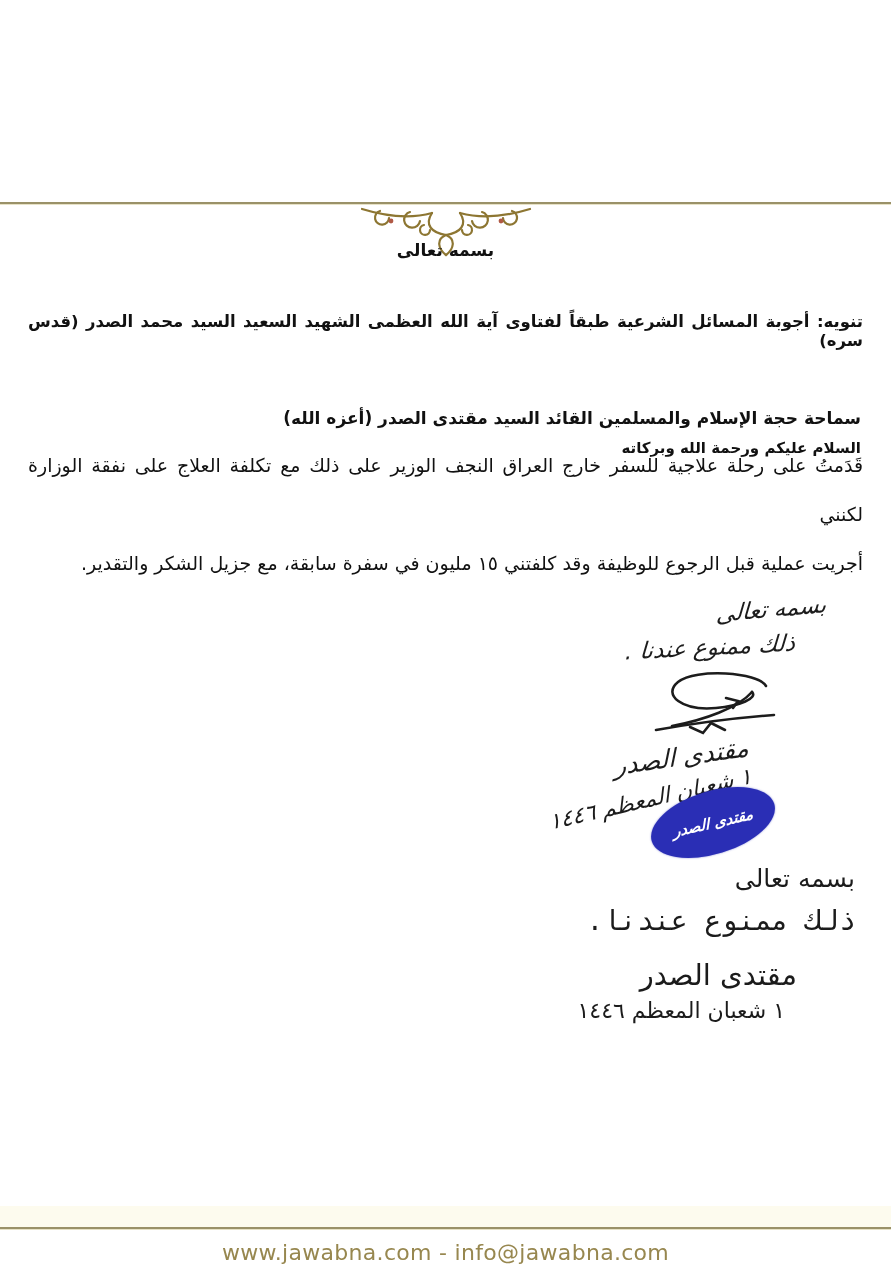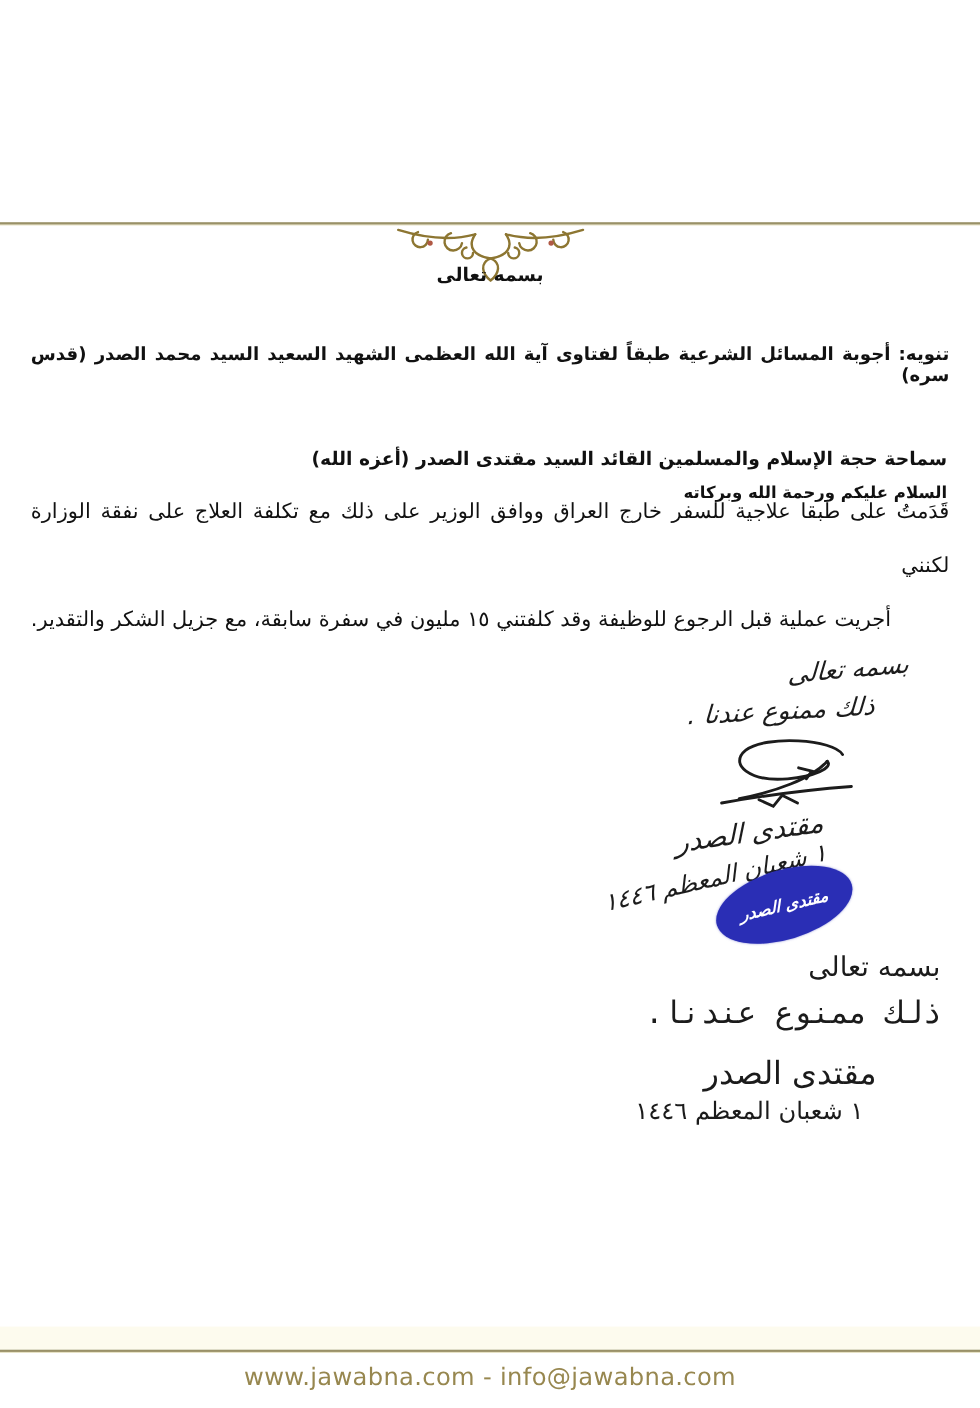--- a/index.html
+++ b/index.html
@@ -18,21 +18,21 @@
   
   .gold-line{position:absolute;left:0;right:0;top:202px;height:2px;background:var(--gold-line,#9a9168);box-shadow:0 1px 0 #e7e2c6;}
   .ornament{position:absolute;top:203px;left:50%;transform:translateX(-50%);}
   
   .basmala-top{position:absolute;top:240px;left:0;right:0;text-align:center;font-size:17px;font-weight:bold;}
   .notice{position:absolute;top:312px;right:28px;left:28px;font-size:16.5px;font-weight:bold;text-align:justify;text-align-last:justify;}
   .addressee{position:absolute;top:363px;right:30px;left:30px;font-size:17px;font-weight:bold;text-align:right;margin-top:45px;}
   .greeting{position:absolute;top:403px;right:30px;left:30px;font-size:15px;font-weight:bold;text-align:right;margin-top:36px;}
   .question{position:absolute;top:441px;right:28px;left:28px;font-size:19px;line-height:49px;}
   .q-just{text-align:justify;text-align-last:justify;}
-  .q-last{text-align:left;}
+  .q-last{text-align:right;}
   
   .hand{position:absolute;font-style:italic;color:#1c1c1c;white-space:nowrap;}
   .hand-basmala{top:596px;right:64px;font-size:23px;transform:rotate(-5deg) skewX(-8deg);}
   .hand-answer{top:634px;right:96px;font-size:23px;transform:rotate(-3deg) skewX(-6deg);}
   .signature{position:absolute;left:642px;top:668px;}
   .hand-name{top:733px;right:142px;font-size:25px;transform:rotate(-8deg) skewX(-6deg);transform-origin:right center;}
   .hand-date{top:763px;right:140px;font-size:22px;transform:rotate(-13deg) skewX(-6deg);transform-origin:right center;}
   .stamp{
     position:absolute;left:649px;top:791px;width:128px;height:63px;border-radius:50%;
     background:var(--stamp-blue,#2a2eb5);transform:rotate(-17deg);
@@ -83,21 +83,21 @@
   </div>
 
   <div class="basmala-top">بسمه تعالى</div>
 
   <div class="notice">تنويه: أجوبة المسائل الشرعية طبقاً لفتاوى آية الله العظمى الشهيد السعيد السيد محمد الصدر (قدس سره)</div>
 
   <div class="addressee">سماحة حجة الإسلام والمسلمين القائد السيد مقتدى الصدر (أعزه الله)</div>
   <div class="greeting">السلام عليكم ورحمة الله وبركاته</div>
 
   <div class="question">
-    <div class="q-just">قَدَمتُ على طبقا علاجية للسفر خارج العراق ووافق الوزير على ذلك مع تكلفة العلاج على نفقة الوزارة لكنني</div>
+    <div class="q-just">قَدَمتُ على رحلة علاجية للسفر خارج العراق النجف الوزير على ذلك مع تكلفة العلاج على نفقة الوزارة لكنني</div>
     <div class="q-last">أجريت عملية قبل الرجوع للوظيفة وقد كلفتني ١٥ مليون في سفرة سابقة، مع جزيل الشكر والتقدير.</div>
   </div>
 
   <div class="hand hand-basmala">بسمه تعالى</div>
   <div class="hand hand-answer">ذلك ممنوع عندنا .</div>
 
   <div class="signature">
     <svg width="140" height="72" viewBox="0 0 140 72" aria-hidden="true">
       <g fill="none" stroke="#1c1c1c" stroke-width="2.6" stroke-linecap="round">
         <path d="M124 18 C116 4 54 0 36 14 C20 27 40 43 74 40 C98 38 116 30 110 24"></path>

